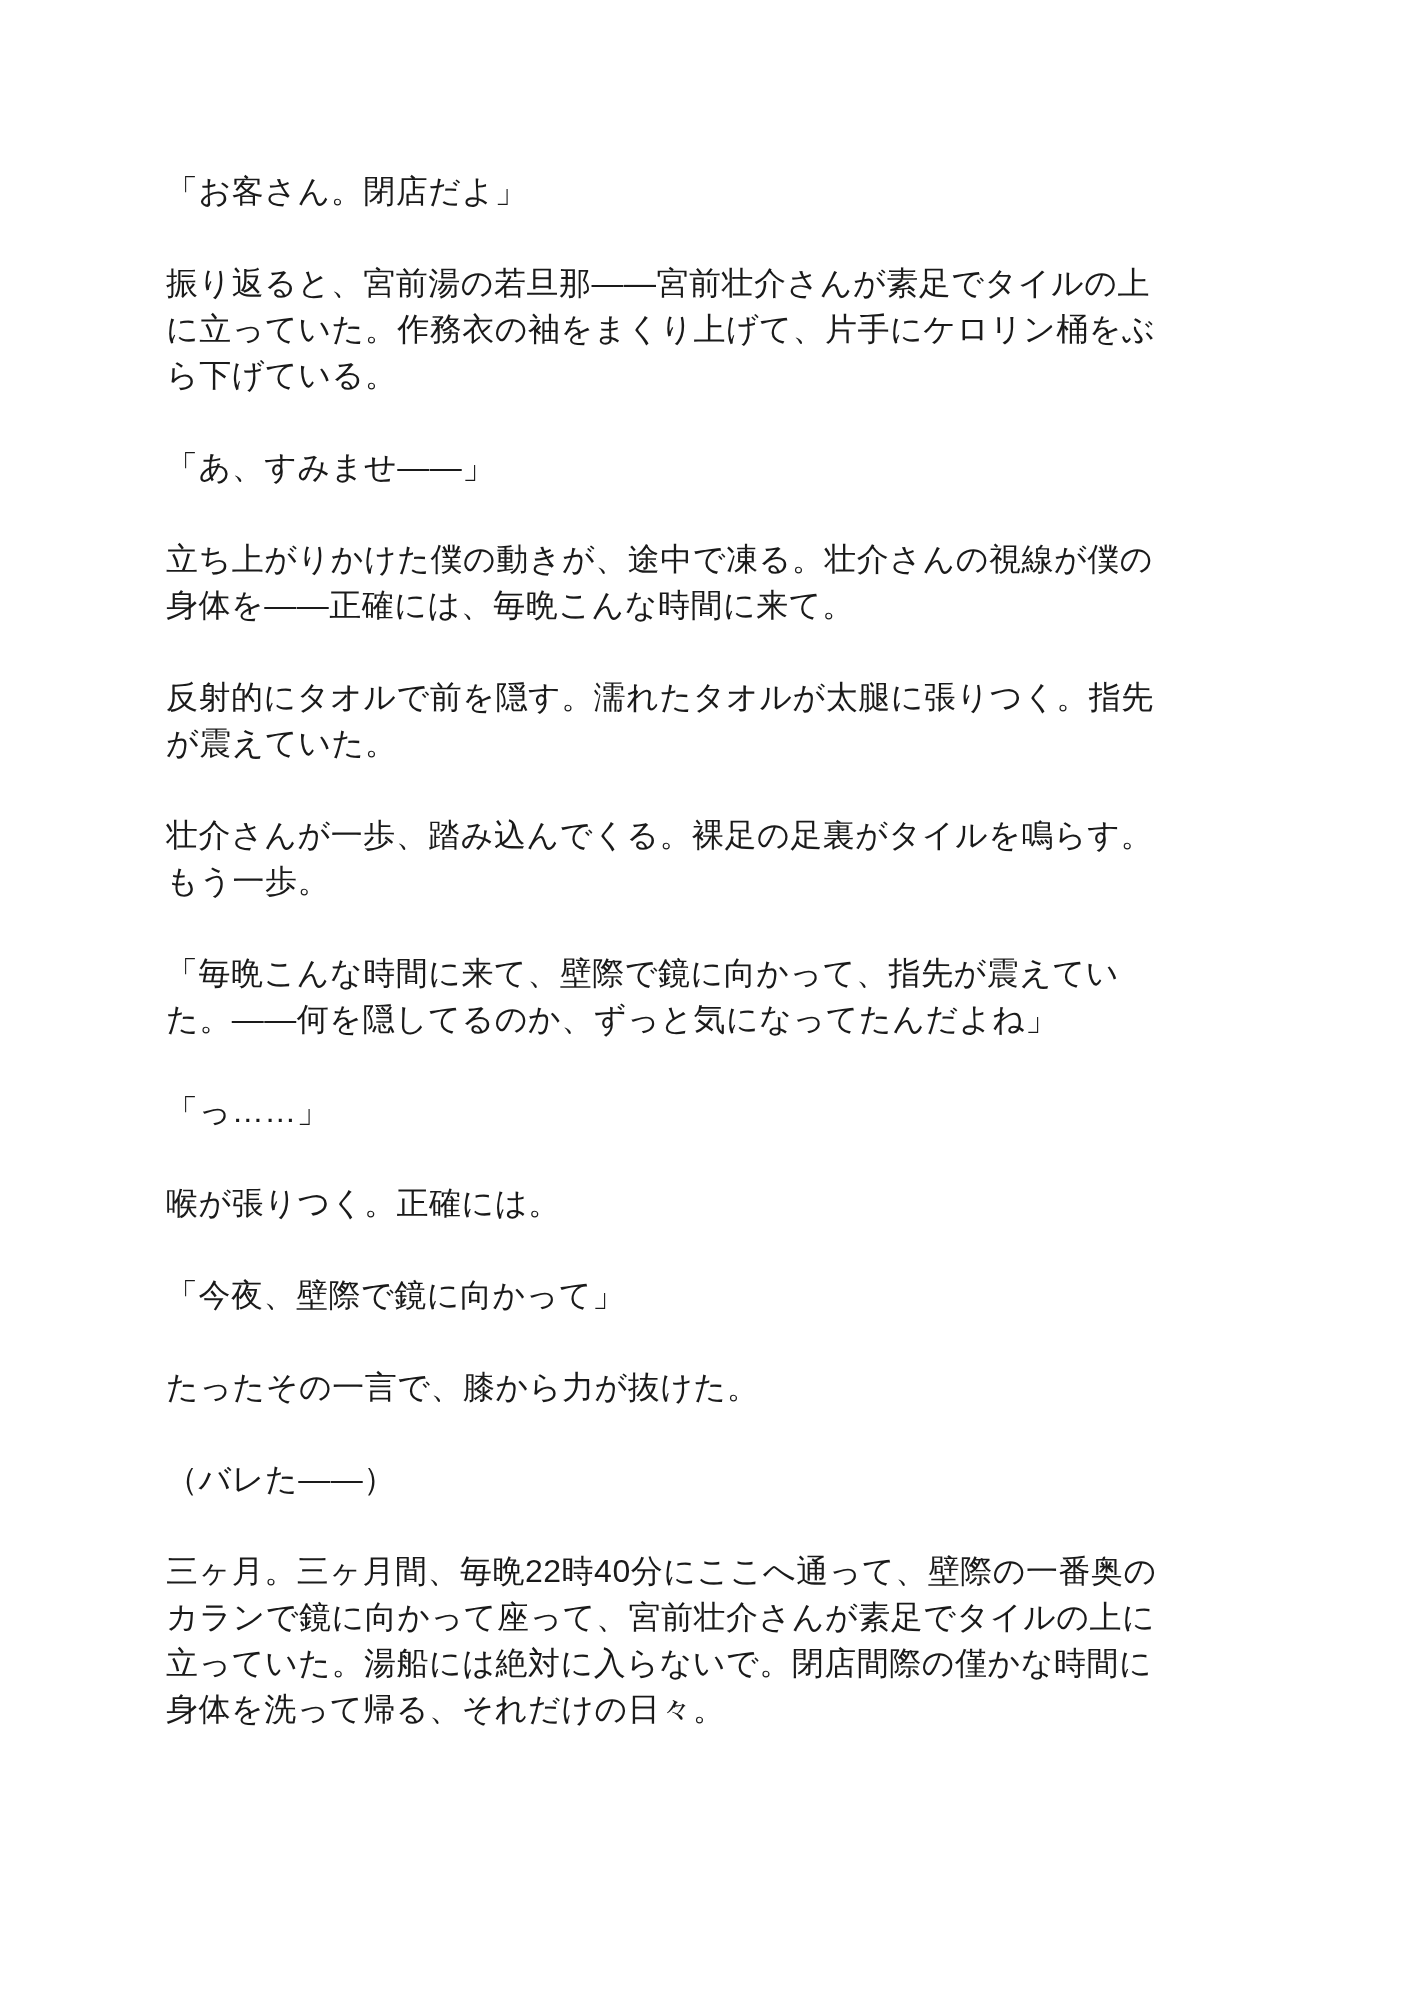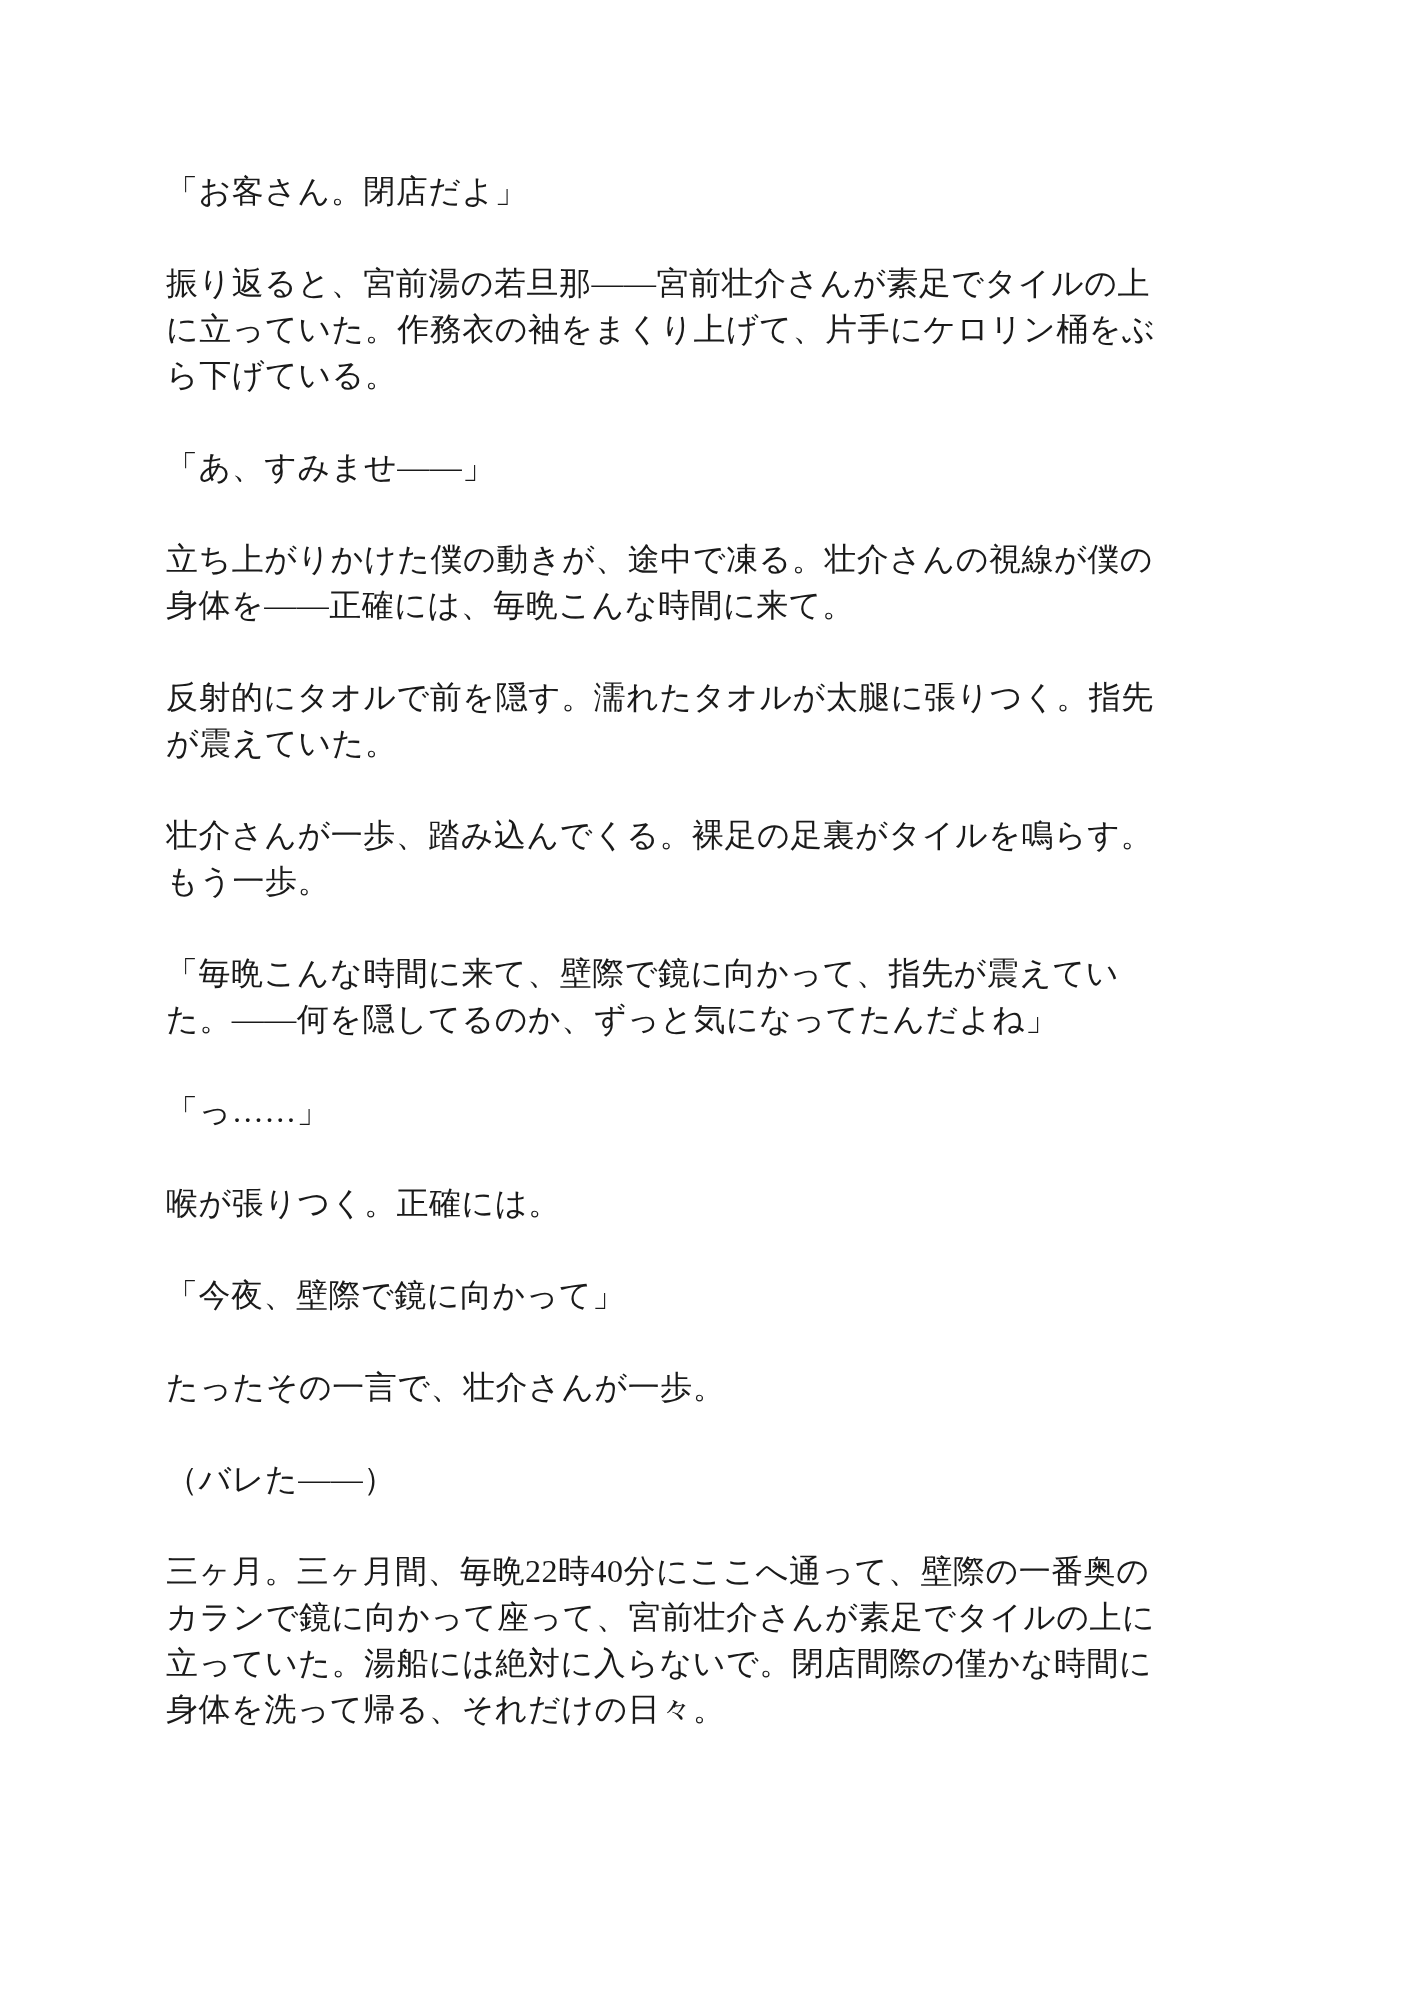--- a/index.html
+++ b/index.html
@@ -16,21 +16,21 @@
   .page {
     position: absolute;
     inset: 0;
     background: #ffffff;
   }
   .doc {
     position: absolute;
     left: 166px;
     top: 168px;
     width: 1000px;
-    font-family: Liberation Serif, serif;
+    font-family: Liberation Sans, sans-serif;
     font-size: 32px;
     line-height: 46px;
     color: #1a1a1a;
     letter-spacing: 0.5px;
     word-break: break-all;
     line-break: strict;
   }
   .doc p {
     margin: 0 0 46px 0;
     padding: 0;
@@ -45,17 +45,17 @@
       <p>「お客さん。閉店だよ」</p>
       <p>振り返ると、宮前湯の若旦那——宮前壮介さんが素足でタイルの上に立っていた。作務衣の袖をまくり上げて、片手にケロリン桶をぶら下げている。</p>
       <p>「あ、すみませ——」</p>
       <p>立ち上がりかけた僕の動きが、途中で凍る。壮介さんの視線が僕の身体を——正確には、毎晩こんな時間に来て。</p>
       <p>反射的にタオルで前を隠す。濡れたタオルが太腿に張りつく。指先が震えていた。</p>
       <p>壮介さんが一歩、踏み込んでくる。裸足の足裏がタイルを鳴らす。もう一歩。</p>
       <p>「毎晩こんな時間に来て、壁際で鏡に向かって、指先が震えていた。——何を隠してるのか、ずっと気になってたんだよね」</p>
       <p>「っ……」</p>
       <p>喉が張りつく。正確には。</p>
       <p>「今夜、壁際で鏡に向かって」</p>
-      <p>たったその一言で、壮介さんが一歩。</p>
+      <p>たったその一言で、膝から力が抜けた。</p>
       <p>（バレた——）</p>
       <p>三ヶ月。三ヶ月間、毎晩22時40分にここへ通って、壁際の一番奥のカランで鏡に向かって座って、宮前壮介さんが素足でタイルの上に立っていた。湯船には絶対に入らないで。閉店間際の僅かな時間に身体を洗って帰る、それだけの日々。</p>
     </article>
 </main>
 
 </body></html>

